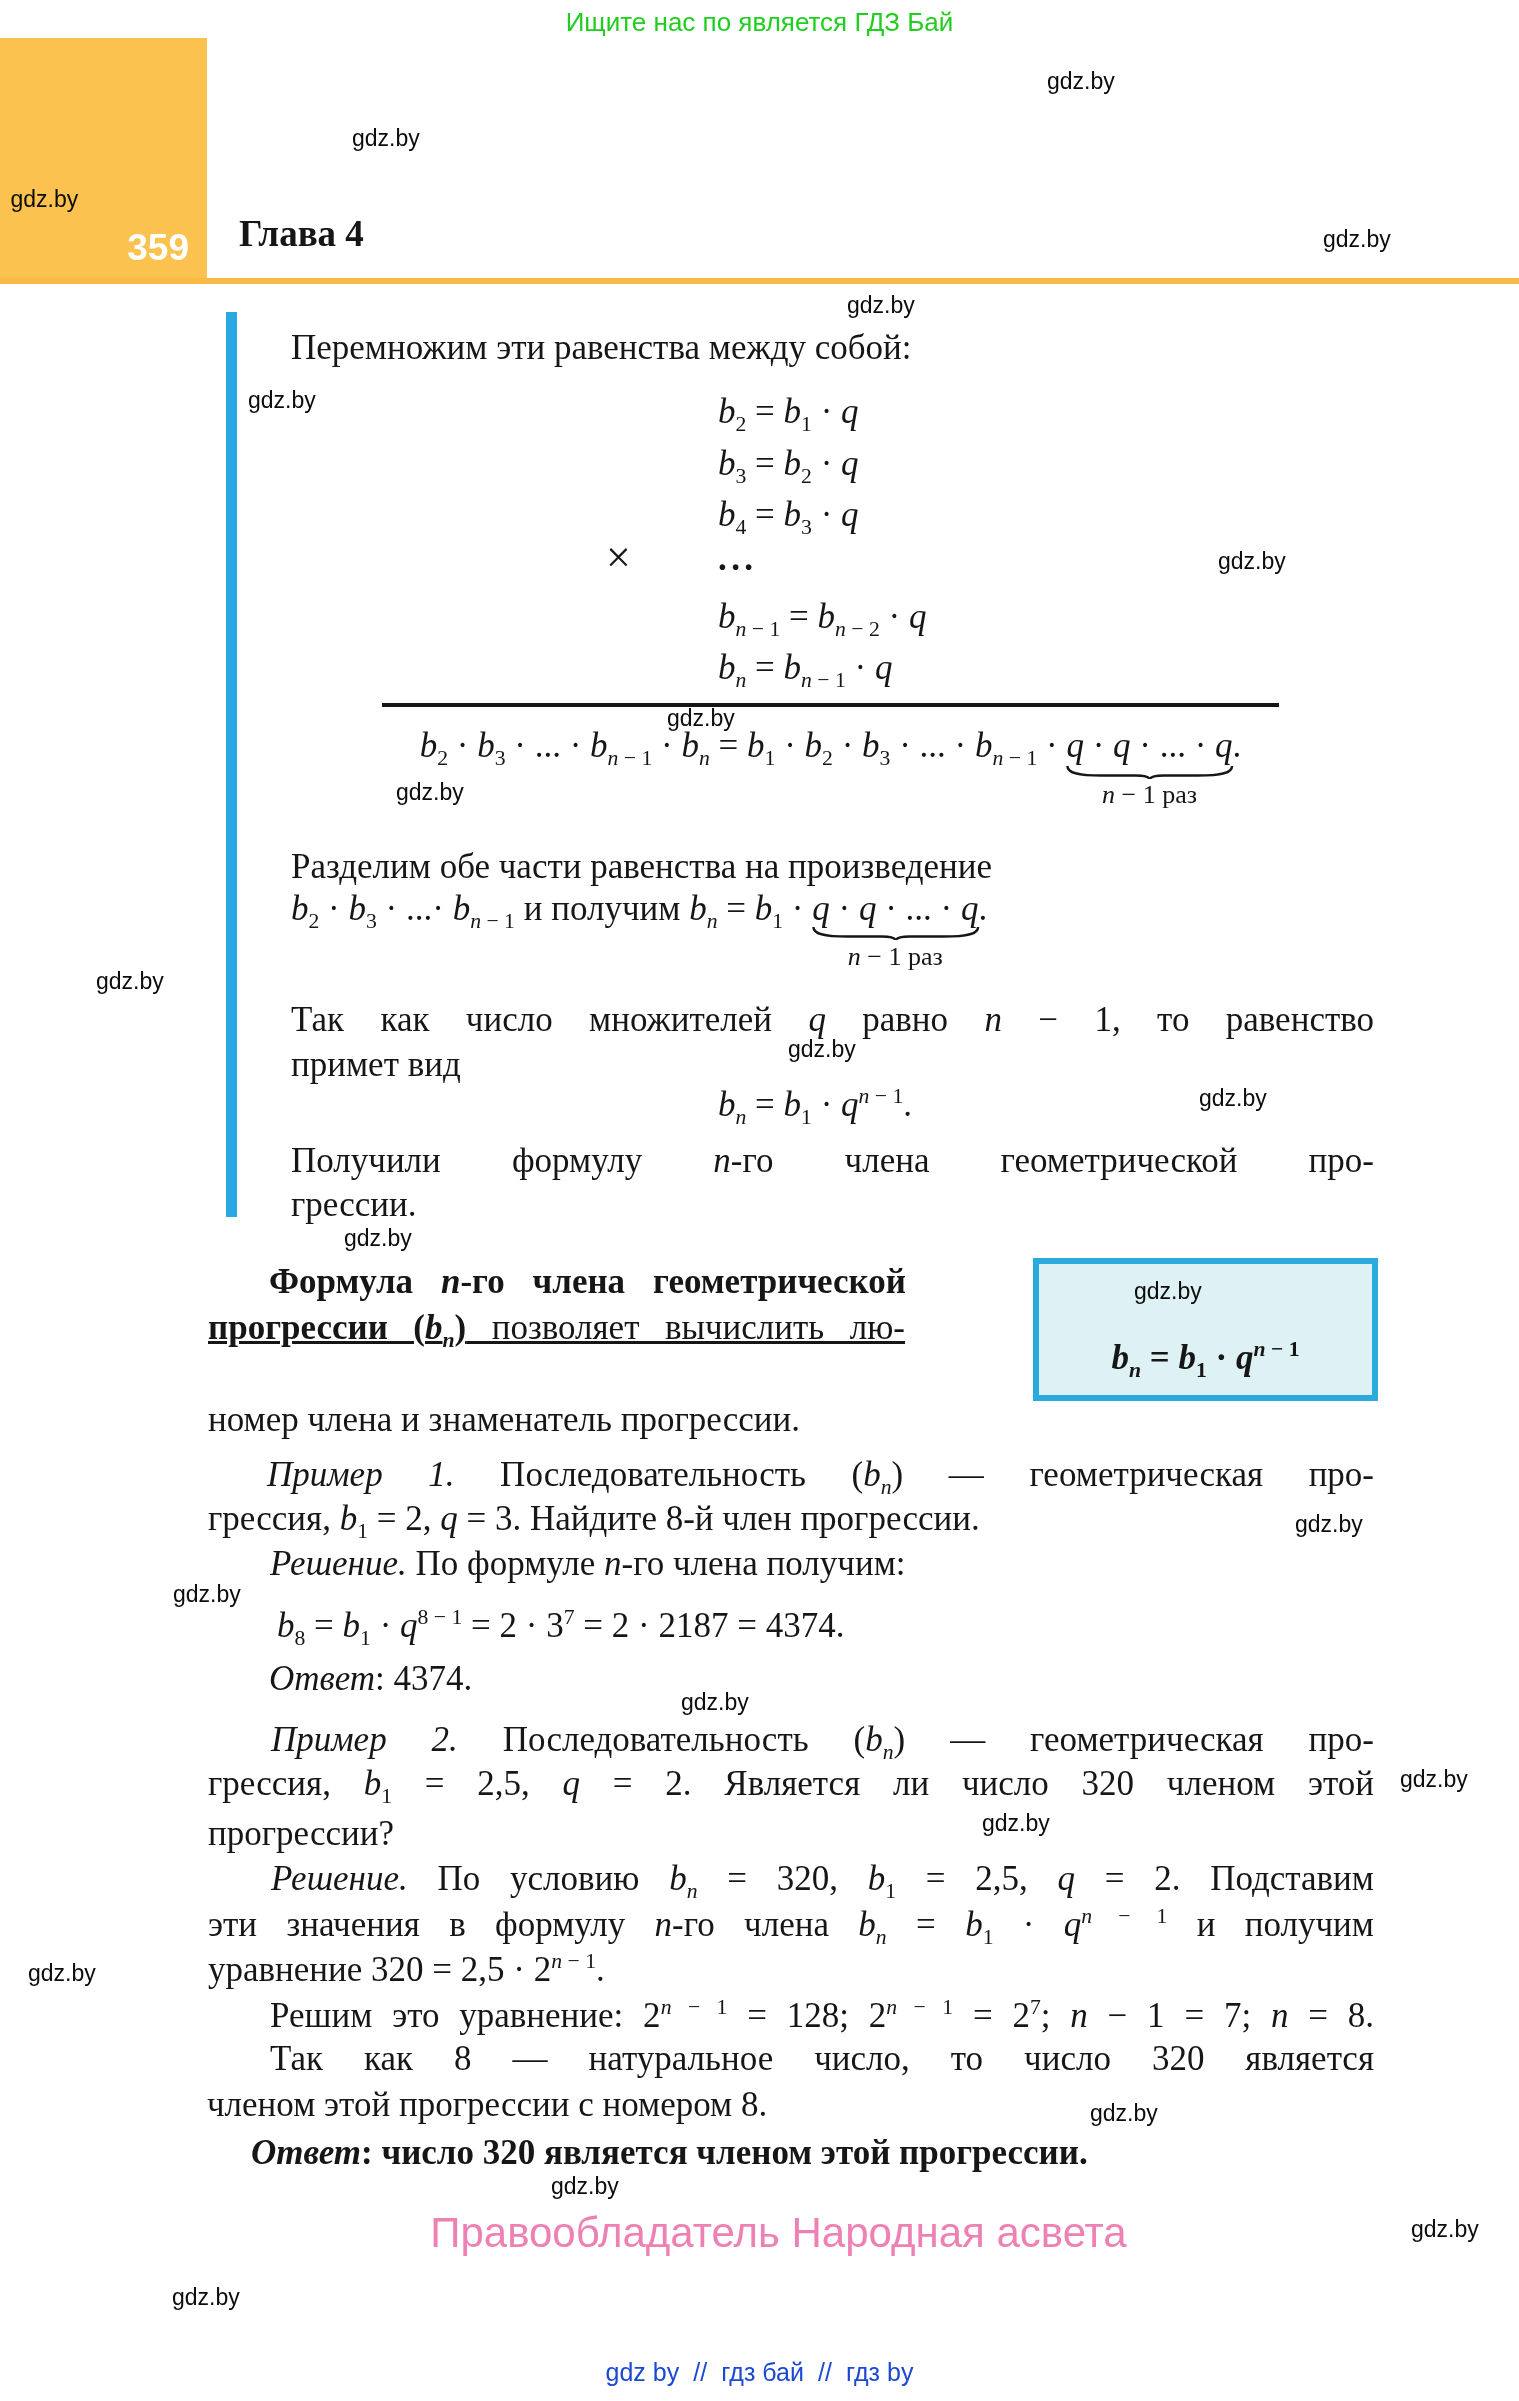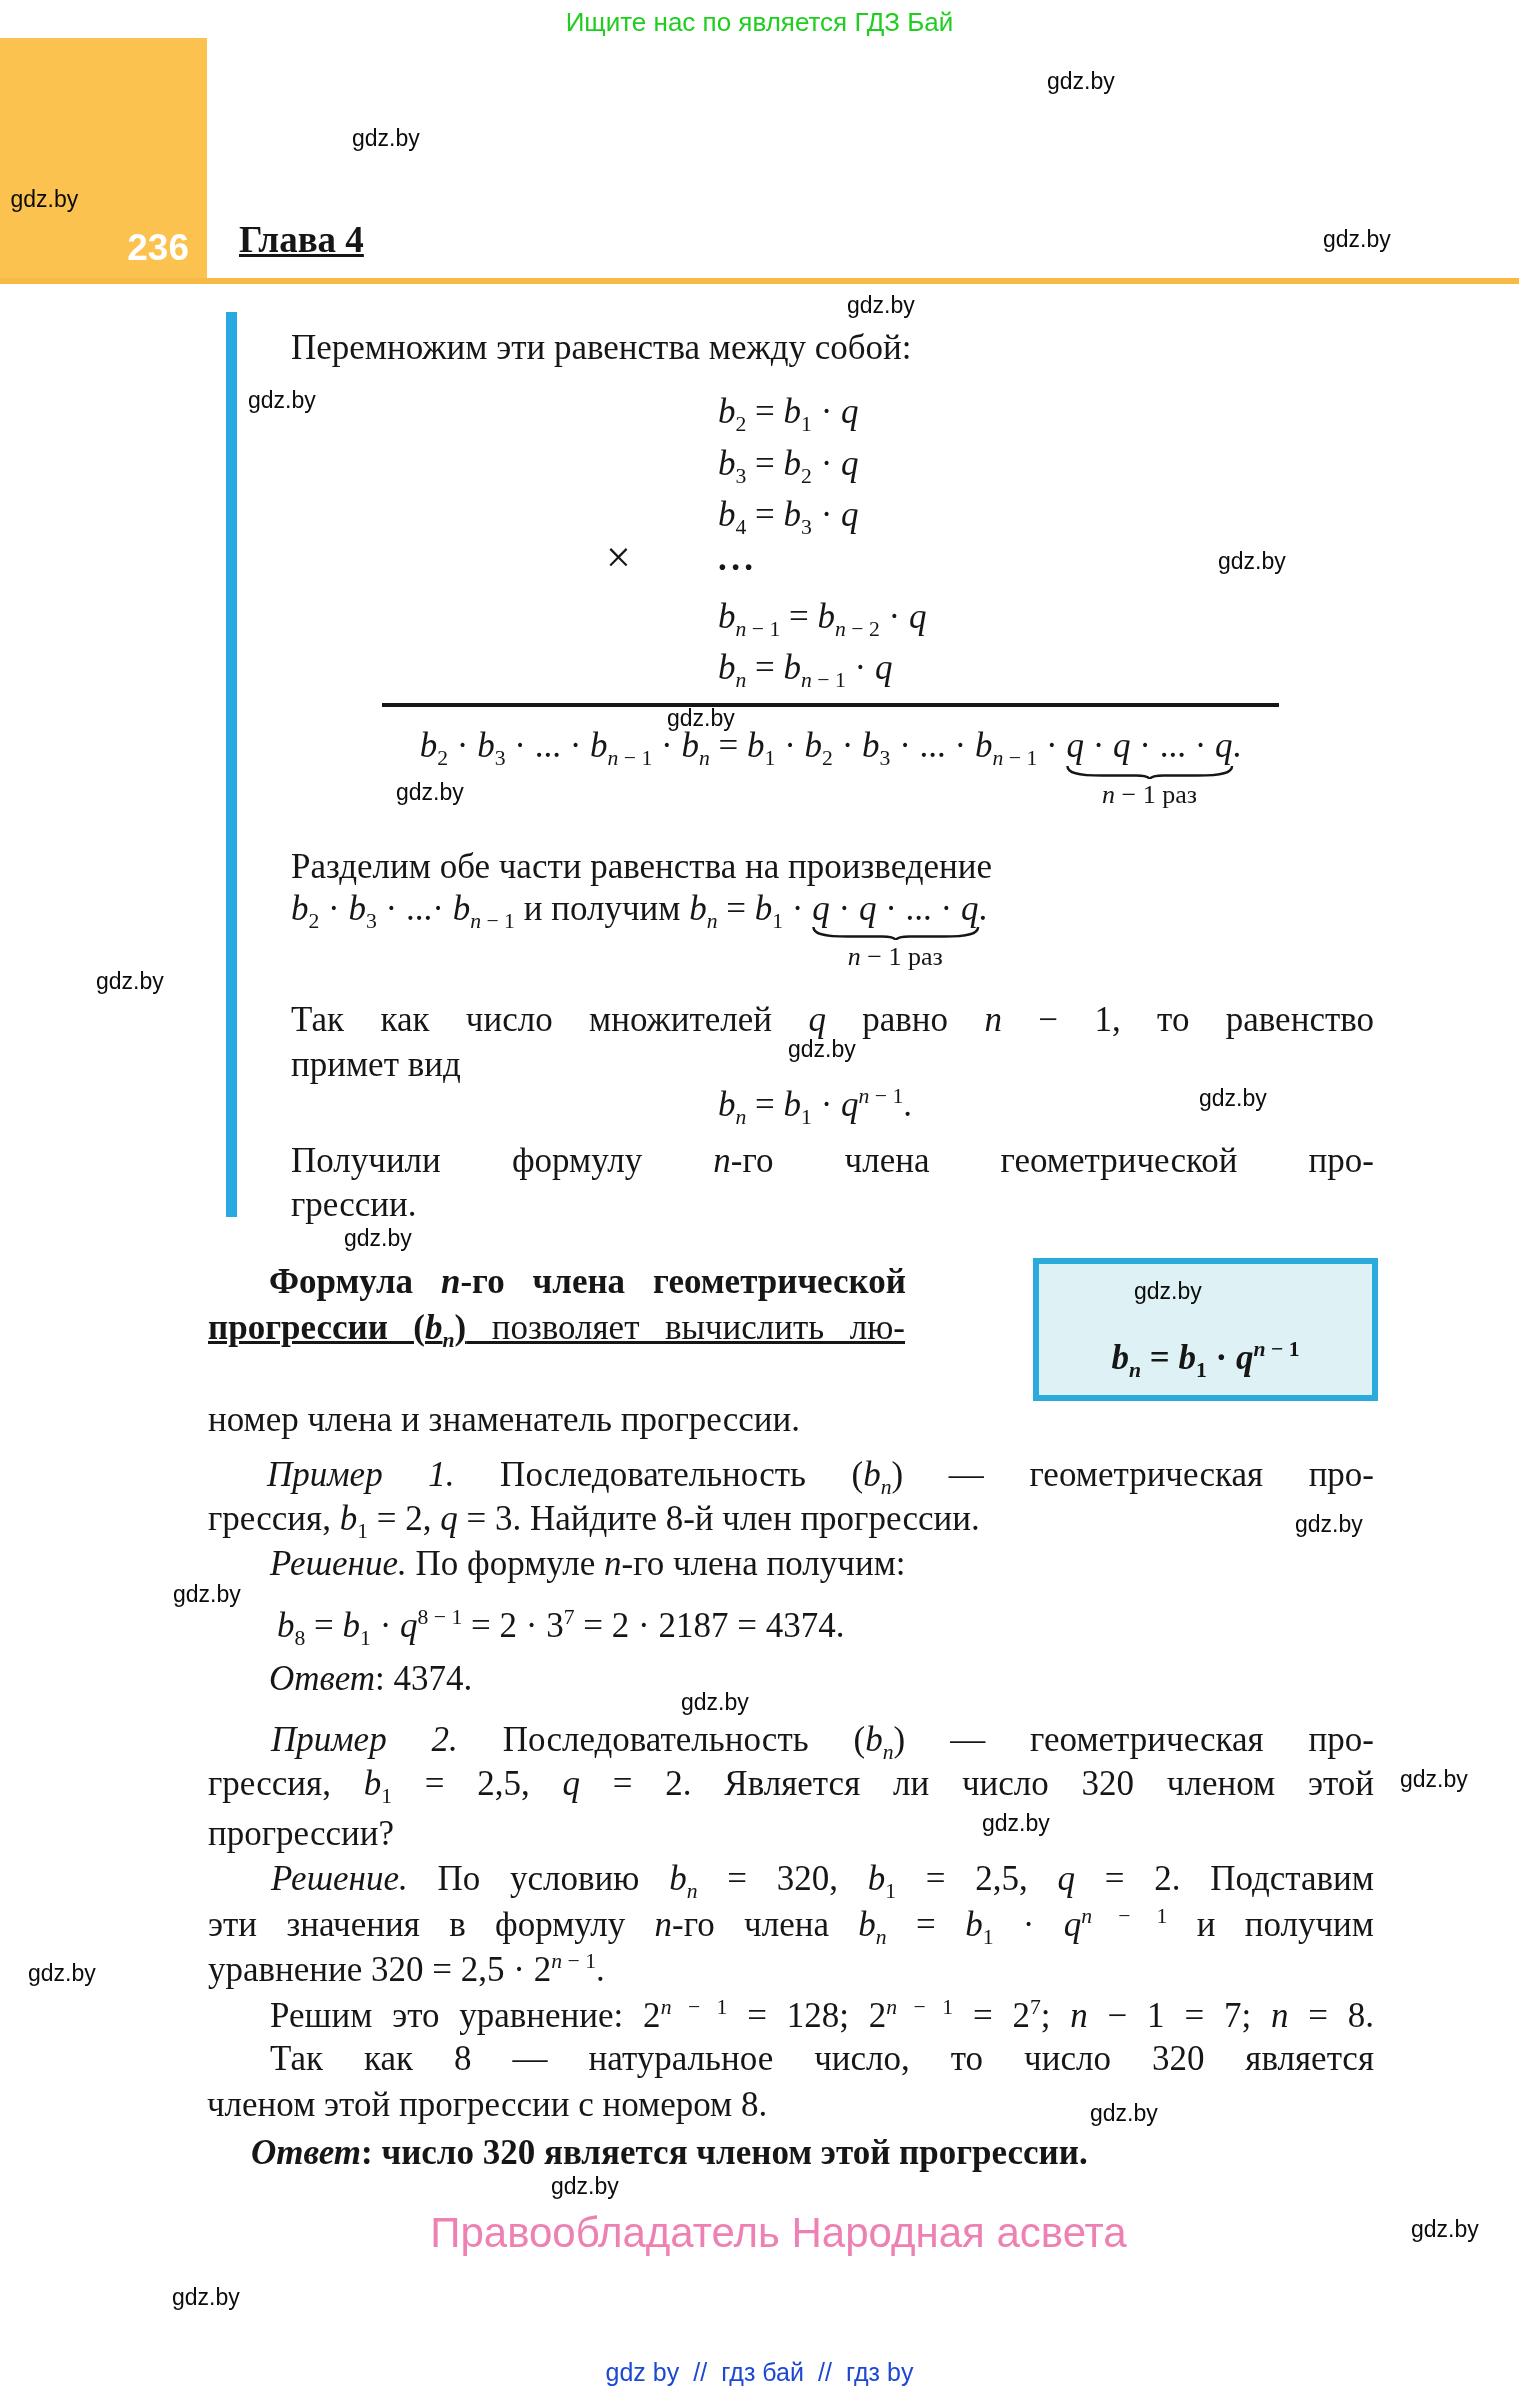--- a/index.html
+++ b/index.html
@@ -5,21 +5,21 @@
   html,body{margin:0;padding:0;background:#e8e8e8;}
   .page{position:relative;width:1519px;height:2401px;background:#ffffff;overflow:hidden;
         font-family:"Liberation Serif",serif;color:#161616;}
 
   
   .search-hint{position:absolute;left:0;top:7px;width:100%;text-align:center;
     font:26px "Liberation Sans",sans-serif;color:#1fce1f;}
   .corner-block{position:absolute;left:0;top:38px;width:207px;height:241px;background:#fbc24f;}
   .page-number{position:absolute;left:114px;top:227px;width:75px;text-align:right;
     font:bold 37px "Liberation Sans",sans-serif;color:#ffffff;}
-  .chapter{position:absolute;left:239px;top:218px;font:bold 37px "Liberation Serif",serif;text-decoration:underline;}
+  .chapter{position:absolute;left:239px;top:212px;font:bold 37px "Liberation Serif",serif;}
   .head-rule{position:absolute;left:0;top:278px;width:100%;height:6.1px;background:#f7bb45;}
 
   
   .accent-line{position:absolute;left:226px;top:312px;width:10.5px;height:905px;background:#29a9e1;}
 
   
   .wm{position:absolute;font:23px "Liberation Sans",sans-serif;color:#0c0c0c;white-space:nowrap;}
 
   
   .ln{position:absolute;font:35px/1.25 "Liberation Serif",serif;white-space:nowrap;}
@@ -59,21 +59,21 @@
   .footer-links .sep{margin:0 5.3px;}
 </style>
 </head>
 <body>
 
 <div class="page">
 
   <div class="search-hint">Ищите нас по является ГДЗ Бай</div>
 
   <div class="corner-block"></div>
-  <div class="page-number">236</div>
+  <div class="page-number">359</div>
   <div class="chapter">Глава 4</div>
   <div class="head-rule"></div>
 
   <div class="accent-line"></div>
 
   <div class="wm" style="left:352px;top:125px;">gdz.by</div>
   <div class="wm" style="left:10.5px;top:186px;">gdz.by</div>
   <div class="wm" style="left:1047px;top:68px;">gdz.by</div>
   <div class="wm" style="left:1323px;top:226px;">gdz.by</div>
   <div class="wm" style="left:847px;top:292px;">gdz.by</div>

